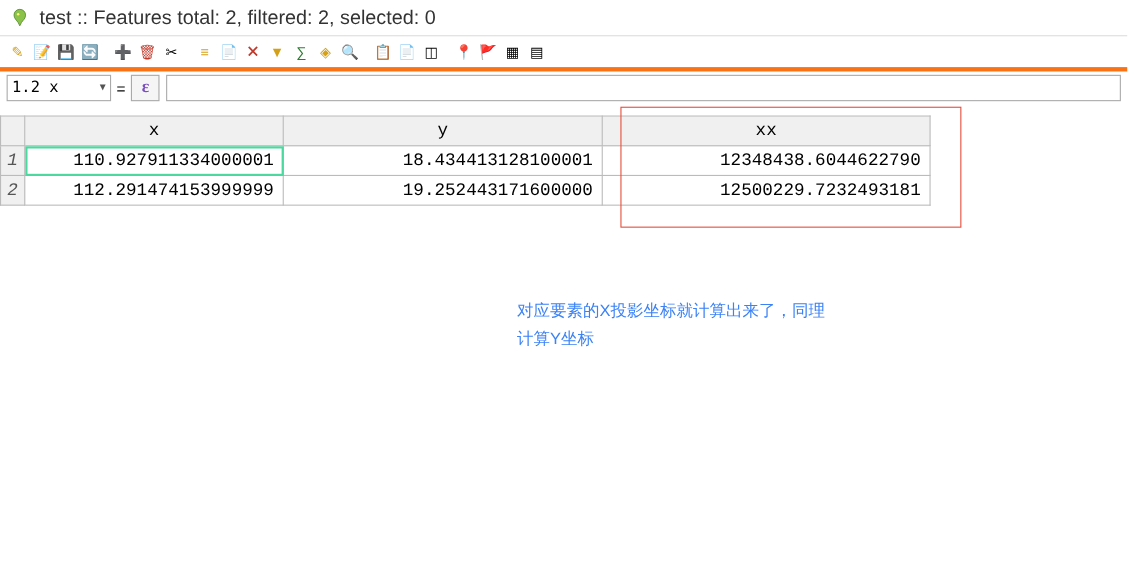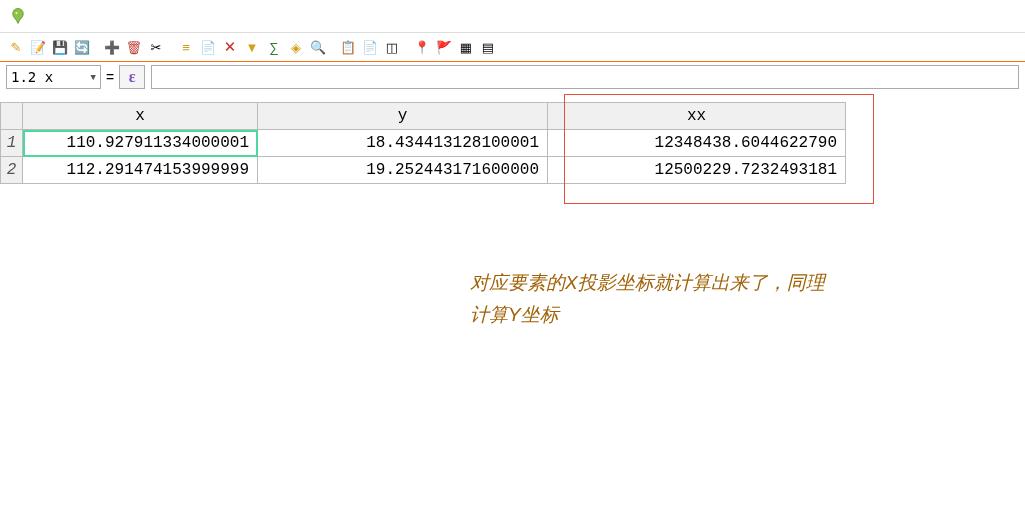--- a/index.html
+++ b/index.html
@@ -4,49 +4,50 @@
   <style>
     * { box-sizing: border-box; margin: 0; padding: 0; }
     body { font-family: Arial, sans-serif; font-size: 13px; background: #fff; width: 1025px; height: 512px; overflow: hidden; }
     .titlebar { display: flex; align-items: center; padding: 4px 8px; height: 32px; }
     .app-icon { width: 20px; height: 20px; margin-right: 8px; display: flex; align-items: center; justify-content: center; }
     .app-icon svg { width: 18px; height: 18px; }
     .title-text { font-size: 18px; color: #333; }
     .toolbar { display: flex; align-items: center; padding: 4px 6px; gap: 2px; border-top: 1px solid #ddd; }
     .tb-icon { width: 20px; height: 20px; display: flex; align-items: center; justify-content: center; cursor: pointer; font-size: 13px; }
     .tb-sep { width: 6px; }
-    .field-bar { display: flex; align-items: center; padding: 3px 6px; gap: 2px; border-top: 1px solid #f97316; }
+    .field-bar { display: flex; align-items: center; padding: 3px 6px; gap: 2px; border-top: 4px solid #f97316; }
     .field-combo { display: flex; align-items: center; border: 1px solid #aaa; height: 24px; padding: 0 4px; font-family: monospace; font-size: 14px; background: #fff; min-width: 95px; }
     .field-combo .dd { margin-left: auto; font-size: 9px; color: #555; padding-left: 6px; }
     .eq-sign { padding: 0 3px; font-size: 14px; }
     .epsilon-btn { width: 26px; height: 24px; border: 1px solid #aaa; background: #f5f5f5; display: flex; align-items: center; justify-content: center; font-size: 16px; color: #7a4fbf; font-weight: bold; cursor: pointer; font-family: serif; }
     .expr-input { flex: 1; height: 24px; border: 1px solid #aaa; margin-left: 4px; background: #fff; padding: 0 4px; }
     .table-wrap { position: relative; margin-top: 10px; }
     table { border-collapse: collapse; }
     th, td { border: 1px solid #bbb; padding: 4px 8px; font-family: "Courier New", monospace; font-size: 16px; text-align: right; height: 26px; }
     th { background: #f0f0f0; font-weight: normal; text-align: center; }
     th.rownum { width: 22px; background: #f0f0f0; }
     td.rownum { width: 22px; background: #f0f0f0; text-align: center; font-style: italic; color: #555; padding: 0 4px; }
     .col-x { width: 235px; }
     .col-y { width: 290px; }
     .col-xx { width: 298px; font-family: Liberation Mono, monospace; }
     .cell-sel { outline: 2px solid #4cd9a0; outline-offset: -2px; }
     .red-box { position: absolute; border: 1px solid #e74c3c; pointer-events: none; }
-    .annotation { position: absolute; color: #a16207; font-size: 19px; line-height: 1.7; font-family: "Microsoft YaHei", sans-serif; font-style: italic; }
+    .annotation { position: absolute; color: #3b82f6; font-size: 15px; line-height: 1.7; font-family: "Microsoft YaHei", sans-serif; }
   </style>
 </head>
 <body>
 
 <div class="titlebar">
   <span class="app-icon">
     <svg viewBox="0 0 24 24">
         <path d="M12 2 C8 2 5 5 5 9 C5 13 8 15 10 18 L12 22 L14 18 C16 15 19 13 19 9 C19 5 16 2 12 2 Z" fill="#8bc34a" stroke="#558b2f" stroke-width="1"></path>
         <circle cx="10" cy="8" r="1.5" fill="#fff176"></circle>
       </svg>
   </span>
+  <span class="title-text">test :: Features total: 2, filtered: 2, selected: 0</span>
 </div>
 
 <div class="toolbar">
   <span class="tb-icon" style="color:#d4a017">✎</span>
   <span class="tb-icon">📝</span>
   <span class="tb-icon">💾</span>
   <span class="tb-icon" style="color:#2e7d32">🔄</span>
   <span class="tb-sep"></span>
   <span class="tb-icon" style="color:#e6b800">➕</span>
   <span class="tb-icon" style="color:#c0392b">🗑</span>

